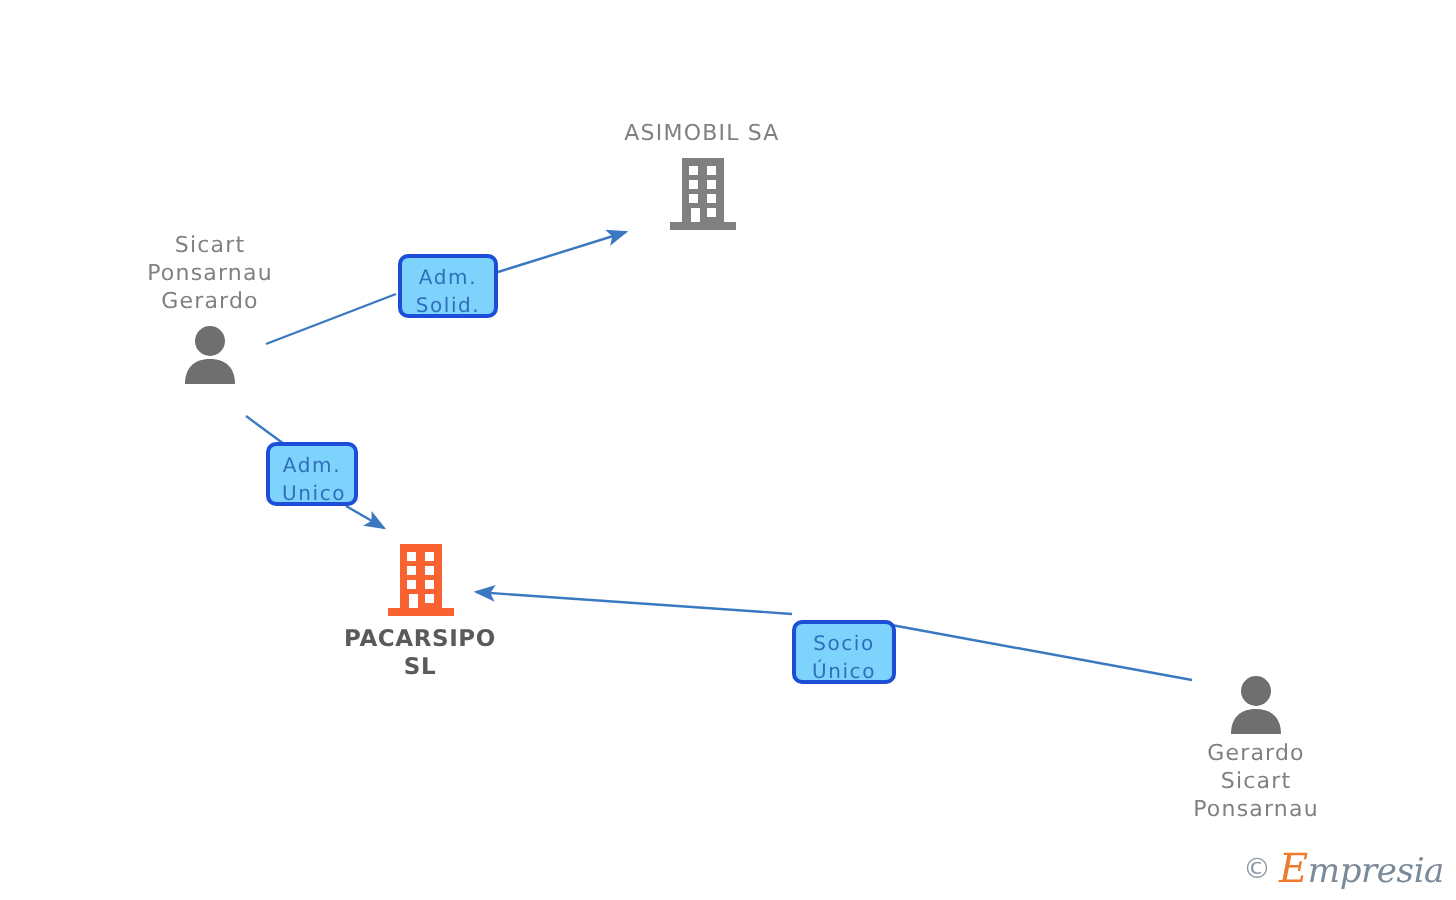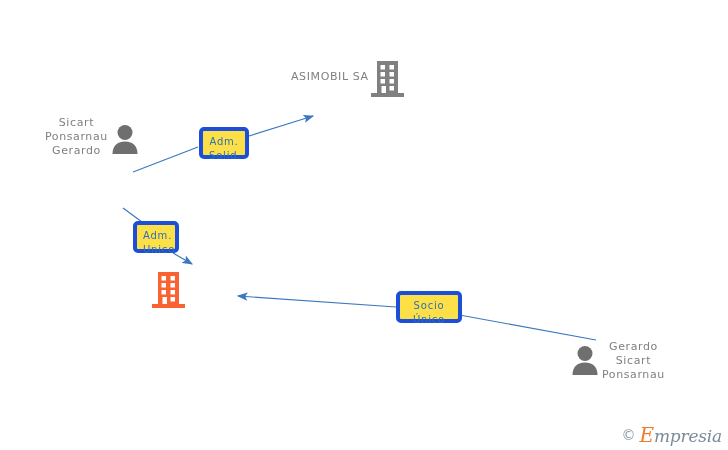--- a/index.html
+++ b/index.html
@@ -24,21 +24,21 @@
     top: 0;
     width: 728px;
     height: 450px;
     pointer-events: none;
   }
 
   
   .node {
     position: absolute;
     display: flex;
-    flex-direction: row;
+    flex-direction: column;
     align-items: center;
     width: 120px;
   }
   .node .icon-wrap {
     display: block;
     line-height: 0;
   }
   .node-label {
     margin-top: 3px;
     text-align: center;
@@ -56,23 +56,23 @@
   .node-label.focus {
     color: #5a5a5a;
     font-weight: bold;
     letter-spacing: 0.3px;
     font-size: 11.5px;
   }
 
   
   .rel-box {
     position: absolute;
-    border: 4px solid #1d4ed8;
+    border: 2px solid #1d4ed8;
     border-radius: 5px;
-    background: #fde047;
+    background: #7dd3fc;
     color: #2f6fba;
     font-family: "DejaVu Sans", sans-serif;
     font-size: 10px;
     line-height: 14px;
     letter-spacing: 0.8px;
     text-align: center;
     padding: 4px 6px;
     white-space: pre-line;
     box-sizing: border-box;
   }
@@ -171,41 +171,43 @@
         <rect x="11.5" y="5" width="4.5" height="4.5" fill="#ffffff"></rect>
         <rect x="20.5" y="5" width="4.5" height="4.5" fill="#ffffff"></rect>
         <rect x="11.5" y="12" width="4.5" height="4.5" fill="#ffffff"></rect>
         <rect x="20.5" y="12" width="4.5" height="4.5" fill="#ffffff"></rect>
         <rect x="11.5" y="19" width="4.5" height="4.5" fill="#ffffff"></rect>
         <rect x="20.5" y="19" width="4.5" height="4.5" fill="#ffffff"></rect>
         <rect x="12.5" y="26" width="4.5" height="7" fill="#ffffff"></rect>
         <rect x="20.5" y="26" width="4.5" height="4.5" fill="#ffffff"></rect>
       </svg>
     </span>
+    <div class="node-label focus">PACARSIPO
+SL</div>
   </div>
 
   <div class="node" style="left:568px; top:337px;">
     <span class="icon-wrap">
       <svg width="34" height="30" viewBox="0 0 34 30" xmlns="http://www.w3.org/2000/svg">
         <circle cx="17" cy="8.5" r="7.5" fill="#6f6f6f"></circle>
         <path d="M17 17.5 C8.5 17.5 4.5 22.5 4.5 30 L29.5 30 C29.5 22.5 25.5 17.5 17 17.5 Z" fill="#6f6f6f"></path>
       </svg>
     </span>
     <div class="node-label">Gerardo
 Sicart
 Ponsarnau</div>
   </div>
 
   <div class="rel-box" style="left:199px; top:127px; width:50px; height:32px;">Adm.
 Solid.</div>
 
   <div class="rel-box" style="left:133px; top:221px; width:46px; height:32px;">Adm.
 Unico</div>
 
-  <div class="rel-box" style="left:396px; top:291px; width:66px; height:32px;">Socio
+  <div class="rel-box" style="left:396px; top:310px; width:52px; height:32px;">Socio
 Único</div>
 
   <div id="watermark">
     <span class="copy">©</span>
     <span class="brand"><span class="cap">E</span><span>mpresia</span></span>
   </div>
 
 </div>
 
 </body></html>

